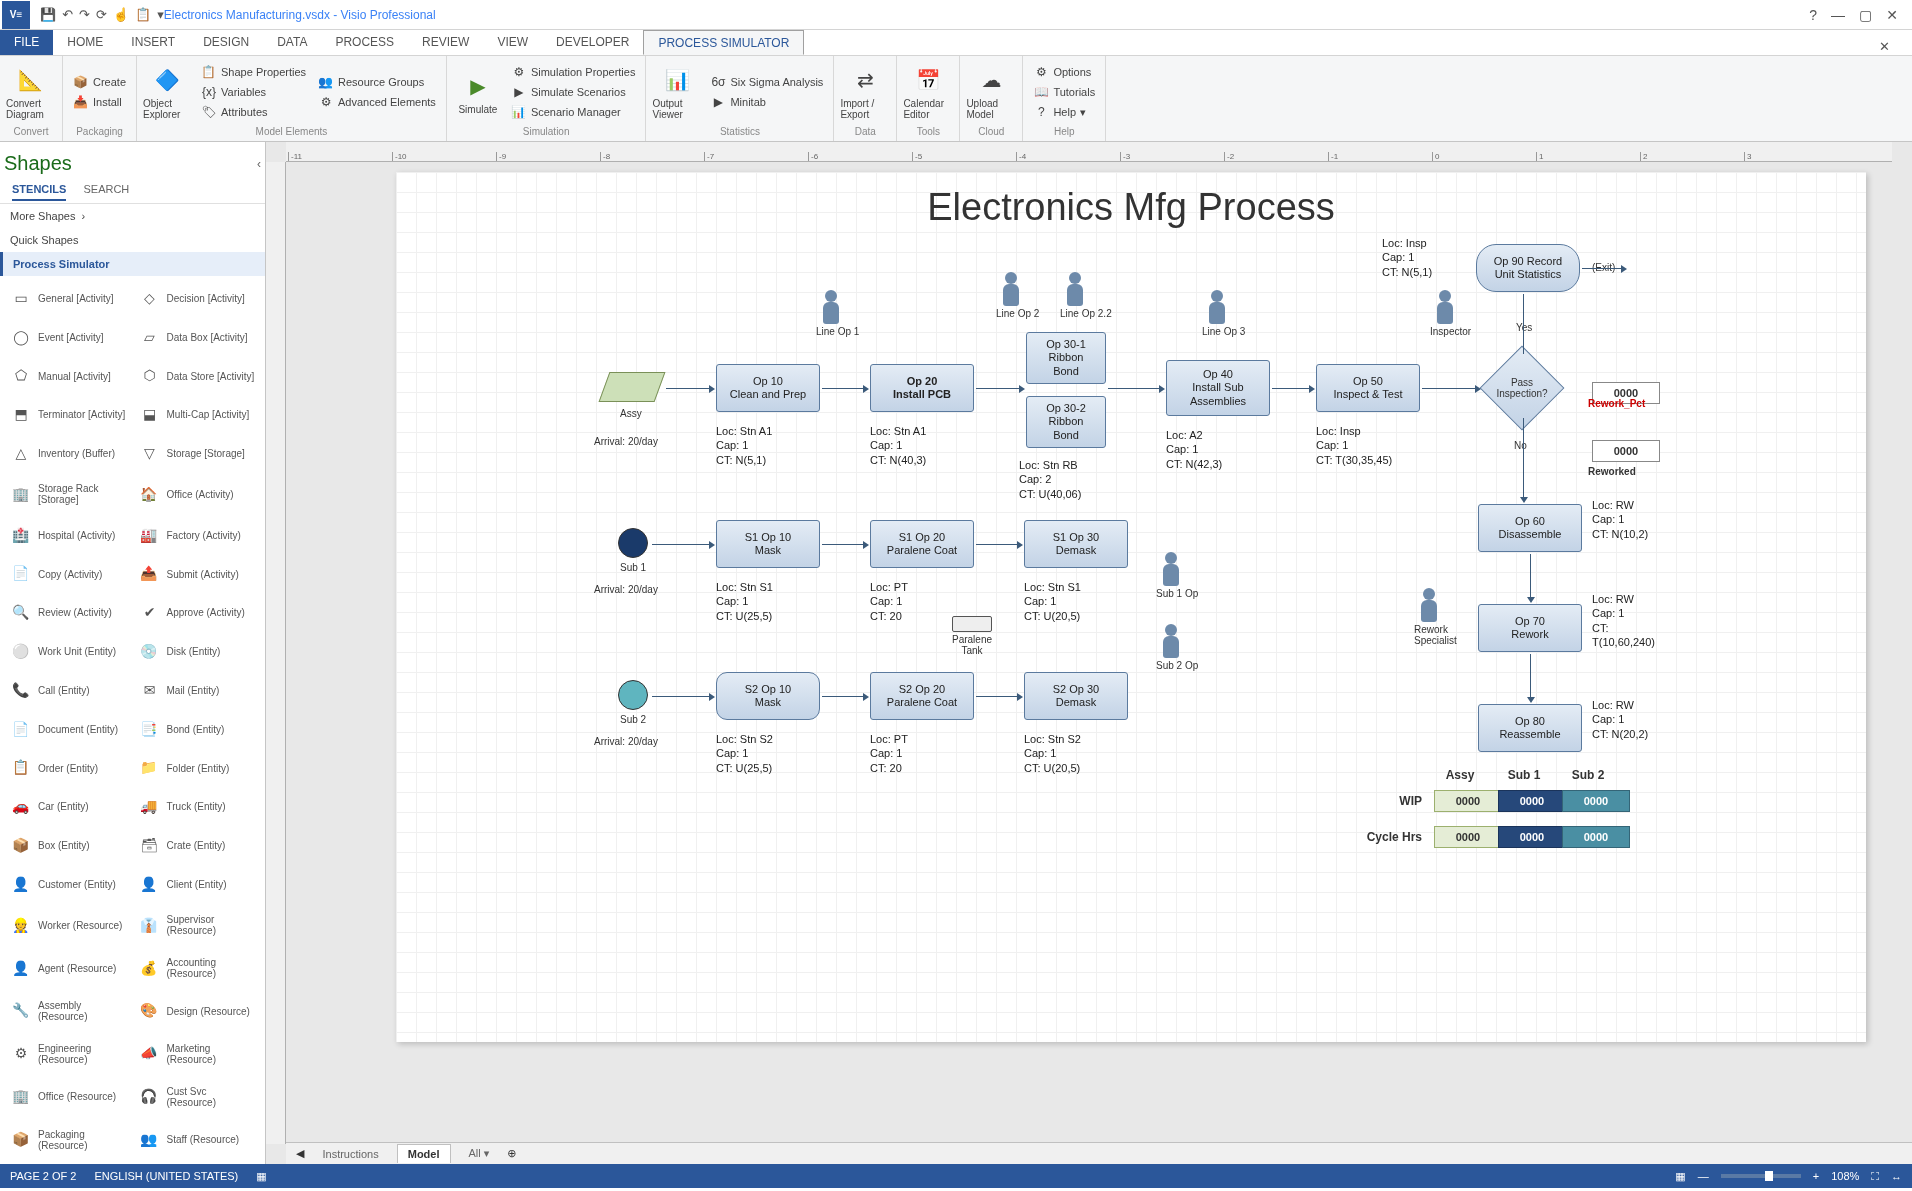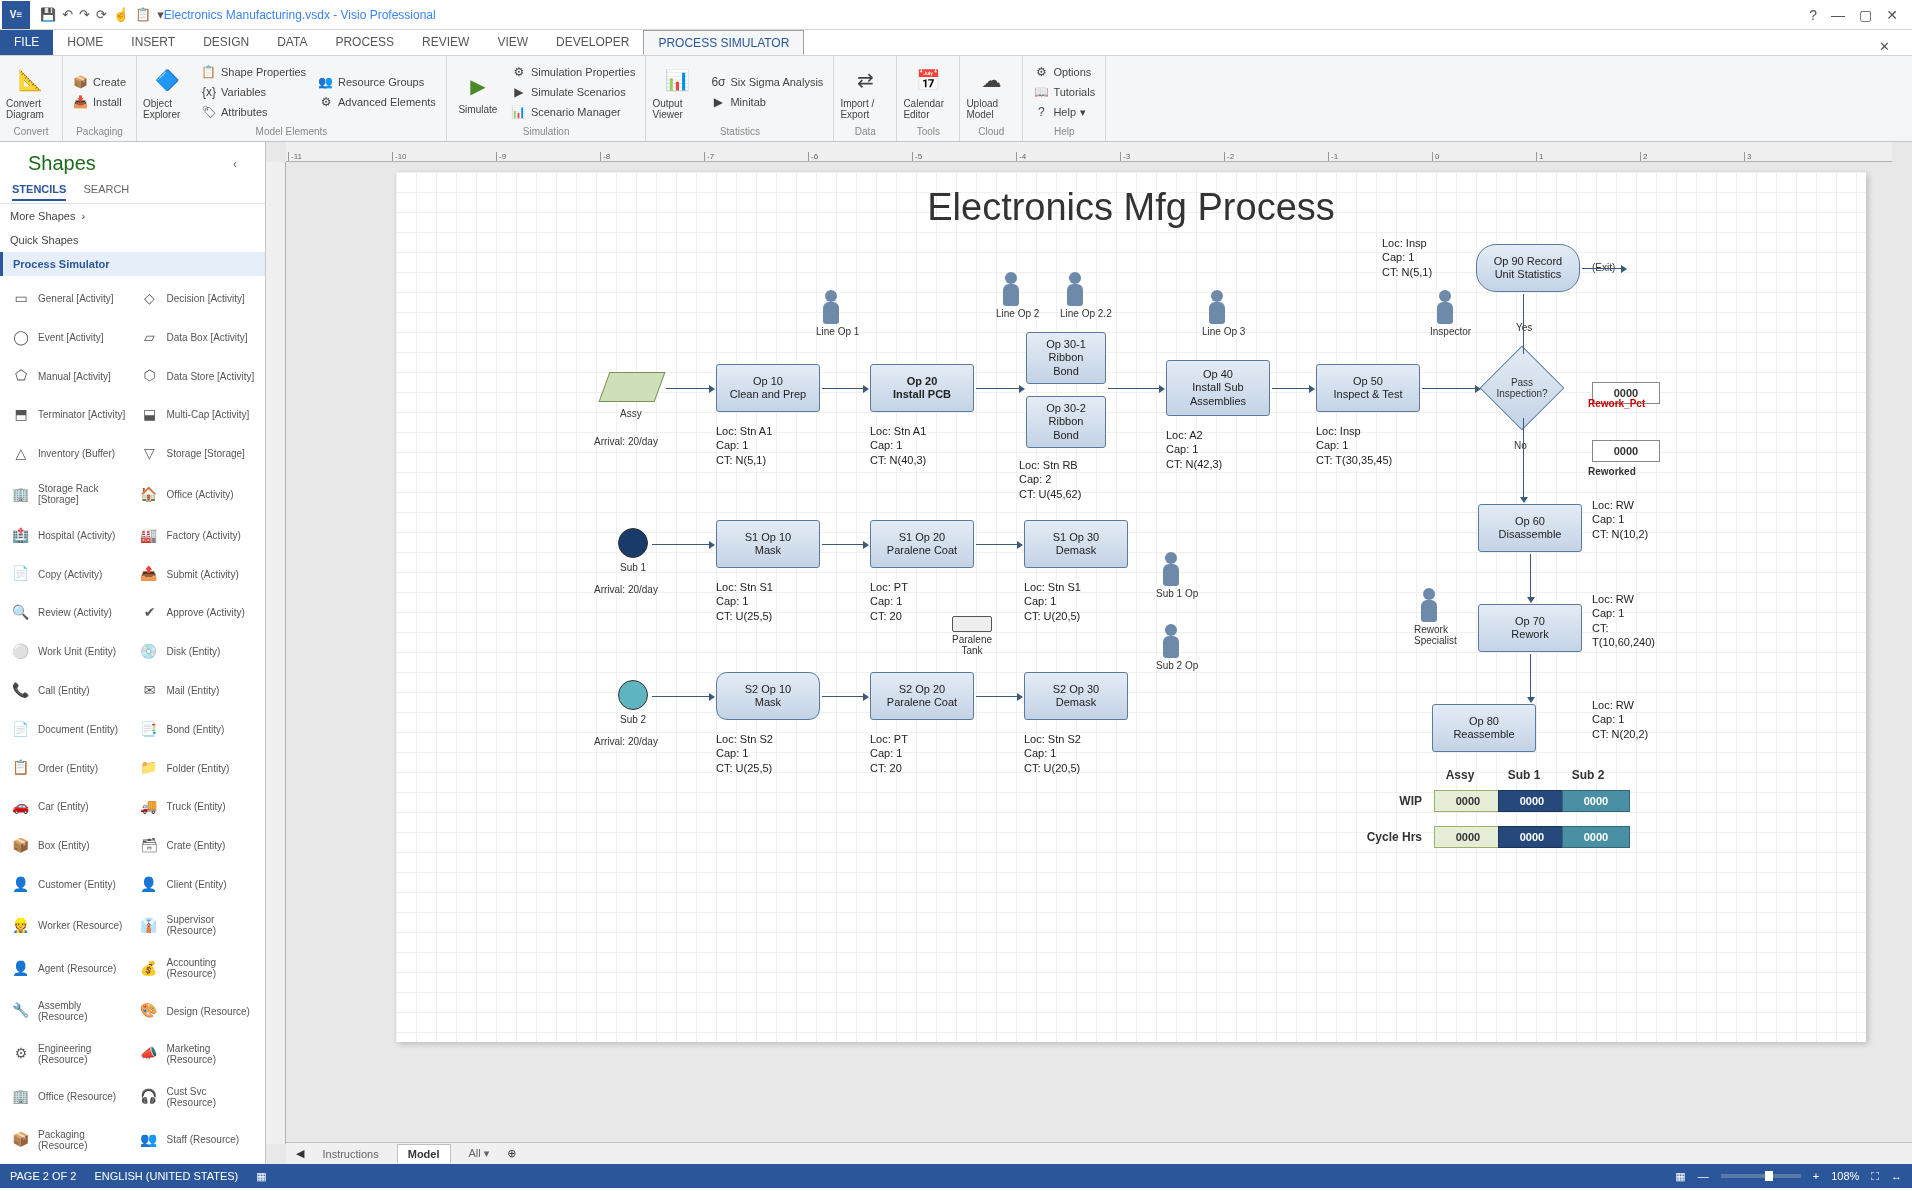--- a/index.html
+++ b/index.html
@@ -20,21 +20,21 @@
 .ribbon .group { border-right: 1px solid #d8d8d8; padding: 2px 6px; display: flex; flex-direction: column; justify-content: space-between; }
 .ribbon .group .lbl { text-align: center; font-size: 10px; color: #888; padding-bottom: 2px; }
 .ribbon .btns { display: flex; gap: 4px; flex: 1; }
 .ribbon .bigbtn { display: flex; flex-direction: column; align-items: center; justify-content: center; width: 50px; font-size: 10px; color: #444; gap: 2px; }
 .ribbon .bigbtn .ic { width: 32px; height: 32px; display:flex; align-items:center; justify-content:center; font-size:20px; }
 .ribbon .smallcol { display: flex; flex-direction: column; gap: 2px; justify-content: center; }
 .ribbon .smallbtn { display: flex; align-items: center; gap: 4px; font-size: 11px; color: #444; padding: 1px 4px; white-space: nowrap; }
 .ribbon .smallbtn .ic { width: 16px; height: 16px; display:inline-flex; align-items:center; justify-content:center; font-size:12px; }
 .workspace { display: flex; height: 1022px; }
 .shapes-pane { width: 266px; border-right: 1px solid #c5c5c5; background: #fff; display: flex; flex-direction: column; overflow: hidden; }
-.shapes-pane .hdr { padding: 10px 28px 4px; display:flex; align-items:center; justify-content:space-between; }
+.shapes-pane .hdr { padding: 10px 4px 4px; display:flex; align-items:center; justify-content:space-between; }
 .shapes-pane .hdr h2 { font-size: 20px; font-weight: 300; color: #1a6b1a; }
 .shapes-pane .hdr .col { color: #666; font-size: 12px; }
 .shapes-pane .tabs { padding: 4px 12px 8px; font-size: 11px; color: #666; border-bottom: 1px solid #e0e0e0; }
 .shapes-pane .tabs .t1 { color: #2b579a; font-weight: 600; margin-right: 14px; border-bottom: 2px solid #2b579a; padding-bottom: 4px; }
 .shapes-pane .section { padding: 6px 10px; font-size: 11px; color: #444; }
 .shapes-pane .section.sel { background: #e6eef9; color: #2b579a; font-weight: 600; border-left: 3px solid #2b579a; }
 .shapes-pane .grid { display: grid; grid-template-columns: 1fr 1fr; gap: 2px 4px; padding: 4px 6px; overflow-y: auto; flex: 1; }
 .shapes-pane .shape { display: flex; align-items: center; gap: 6px; padding: 3px 4px; font-size: 10px; color: #555; line-height: 1.1; }
 .shapes-pane .shape .sic { width: 22px; height: 18px; flex-shrink: 0; display:flex; align-items:center; justify-content:center; font-size:14px; }
 .canvas-area { flex: 1; background: #e8e8e8; position: relative; overflow: hidden; }
@@ -503,21 +503,21 @@
 CT: N(40,3)</div>
 
         <div class="node narrow" style="top:160px;left:630px;white-space:pre;">Op 30-1
 Ribbon
 Bond</div>
         <div class="node narrow" style="top:224px;left:630px;white-space:pre;">Op 30-2
 Ribbon
 Bond</div>
         <div class="info" style="top:286px;left:623px;">Loc: Stn RB
 Cap: 2
-CT: U(45,62)</div>
+CT: U(40,06)</div>
 
         <div class="node wide2" style="top:188px;left:770px;white-space:pre;">Op 40
 Install Sub
 Assemblies</div>
         <div class="info" style="top:256px;left:770px;">Loc: A2
 Cap: 1
 CT: N(42,3)</div>
 
         <div class="node wide" style="top:192px;left:920px;white-space:pre;">Op 50
 Inspect &amp; Test</div>
@@ -544,21 +544,21 @@
 Disassemble</div>
         <div class="info" style="top:326px;left:1196px;">Loc: RW
 Cap: 1
 CT: N(10,2)</div>
         <div class="node wide" style="top:432px;left:1082px;white-space:pre;">Op 70
 Rework</div>
         <div class="info" style="top:420px;left:1196px;">Loc: RW
 Cap: 1
 CT:
 T(10,60,240)</div>
-        <div class="node wide" style="top:532px;left:1036px;white-space:pre;">Op 80
+        <div class="node wide" style="top:532px;left:1082px;white-space:pre;">Op 80
 Reassemble</div>
         <div class="info" style="top:526px;left:1196px;">Loc: RW
 Cap: 1
 CT: N(20,2)</div>
 
         <div class="circ" style="top:356px;left:222px;background:#1a3a6a;"></div>
         <div class="mini" style="top:390px;left:224px;">Sub 1</div>
         <div class="mini" style="top:412px;left:198px;">Arrival: 20/day</div>
         <div class="node wide" style="top:348px;left:320px;white-space:pre;">S1 Op 10
 Mask</div>

